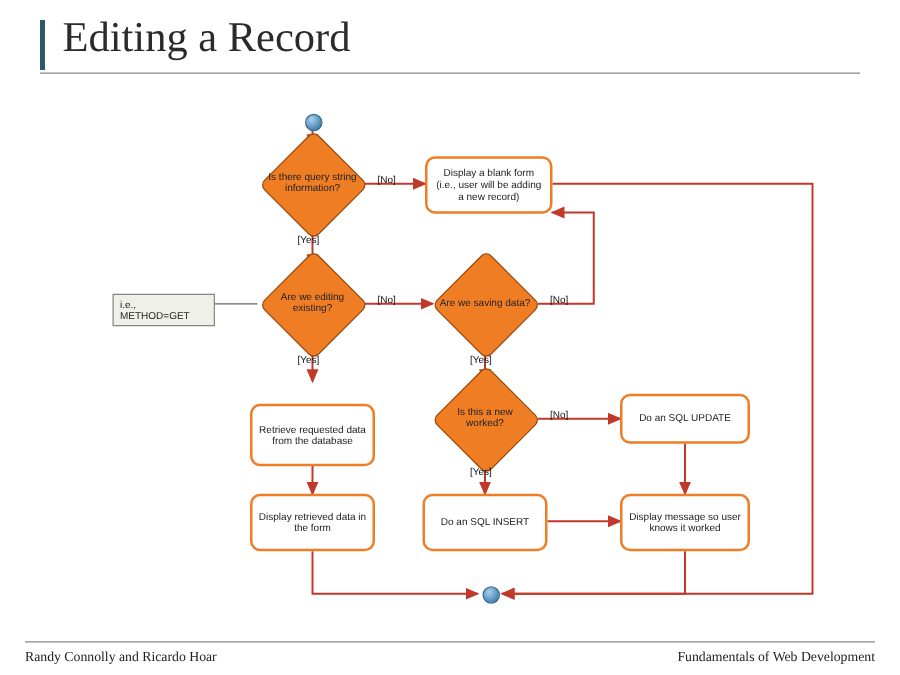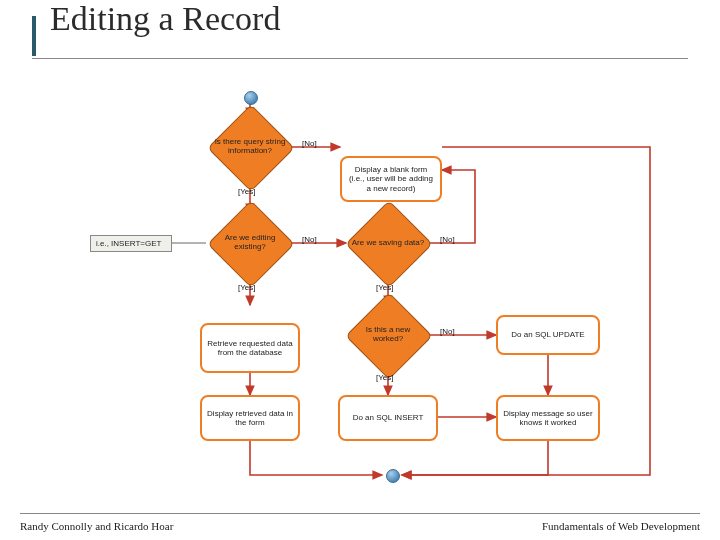--- a/index.html
+++ b/index.html
@@ -14,21 +14,21 @@
   }
   .slide {
     width: 720px;
     height: 540px;
     position: relative;
     box-sizing: border-box;
   }
   .title {
     position: absolute;
     left: 50px;
-    top: 0;
+    top: 12px;
     font-size: 34px;
     font-weight: 400;
     color: #2b2b2b;
   }
   .title-accent {
     position: absolute;
     left: 32px;
     top: 16px;
     width: 4px;
     height: 40px;
@@ -213,33 +213,33 @@
 
     <div class="start-dot" style="left:244px; top:36px;"></div>
 
     <div class="diamond" style="left:208px; top:62px;">
       <div class="diamond-shape"></div>
       <div class="diamond-text">Is there query string information?</div>
     </div>
     <div class="label" style="left:302px; top:84px;">[No]</div>
     <div class="label" style="left:238px; top:132px;">[Yes]</div>
 
-    <div class="box" style="left:340px; top:70px; width:102px; height:46px;margin-top:31px;">
+    <div class="box" style="left:340px; top:70px; width:102px; height:46px;">
       <span>Display a blank form (i.e., user will be adding a new record)</span>
     </div>
 
     <div class="diamond" style="left:208px; top:158px;">
       <div class="diamond-shape"></div>
       <div class="diamond-text">Are we editing existing?</div>
     </div>
     <div class="label" style="left:302px; top:180px;">[No]</div>
     <div class="label" style="left:238px; top:228px;">[Yes]</div>
 
     <div class="note" style="left:90px; top:180px; width:82px;">
-      <span>i.e., INSERT=GET</span>
+      <span>i.e., METHOD=GET</span>
     </div>
 
     <div class="diamond" style="left:346px; top:158px;">
       <div class="diamond-shape"></div>
       <div class="diamond-text">Are we saving data?</div>
     </div>
     <div class="label" style="left:440px; top:180px;">[No]</div>
     <div class="label" style="left:376px; top:228px;">[Yes]</div>
 
     <div class="box" style="left:200px; top:250px; width:100px; height:50px;margin-top:18px;">

